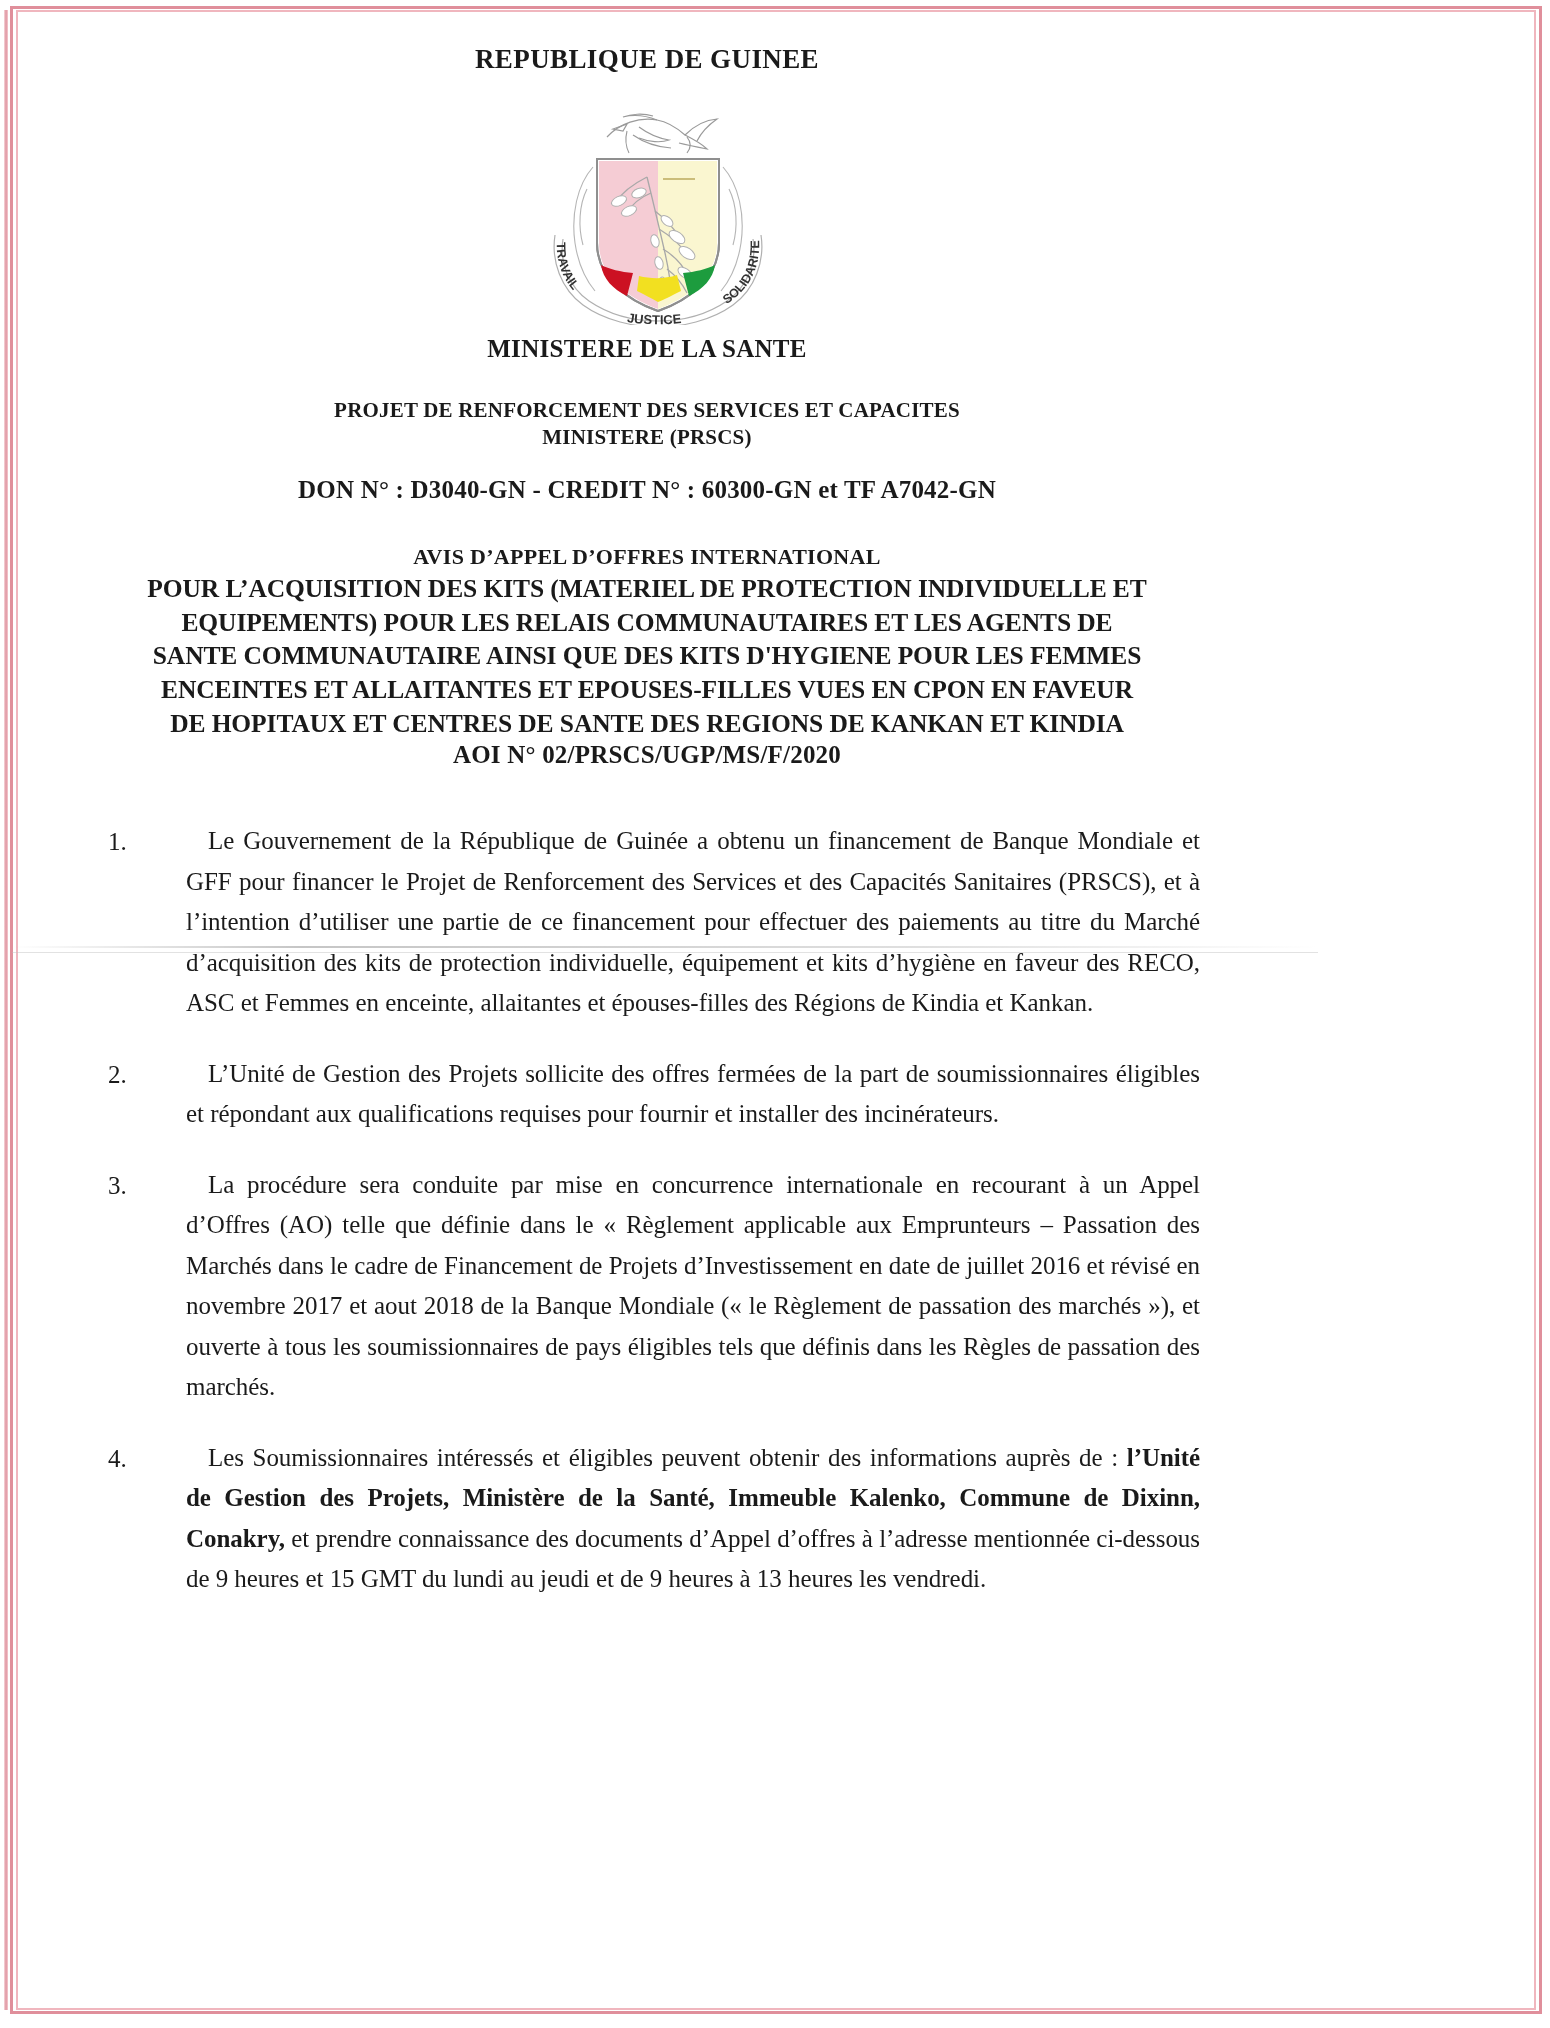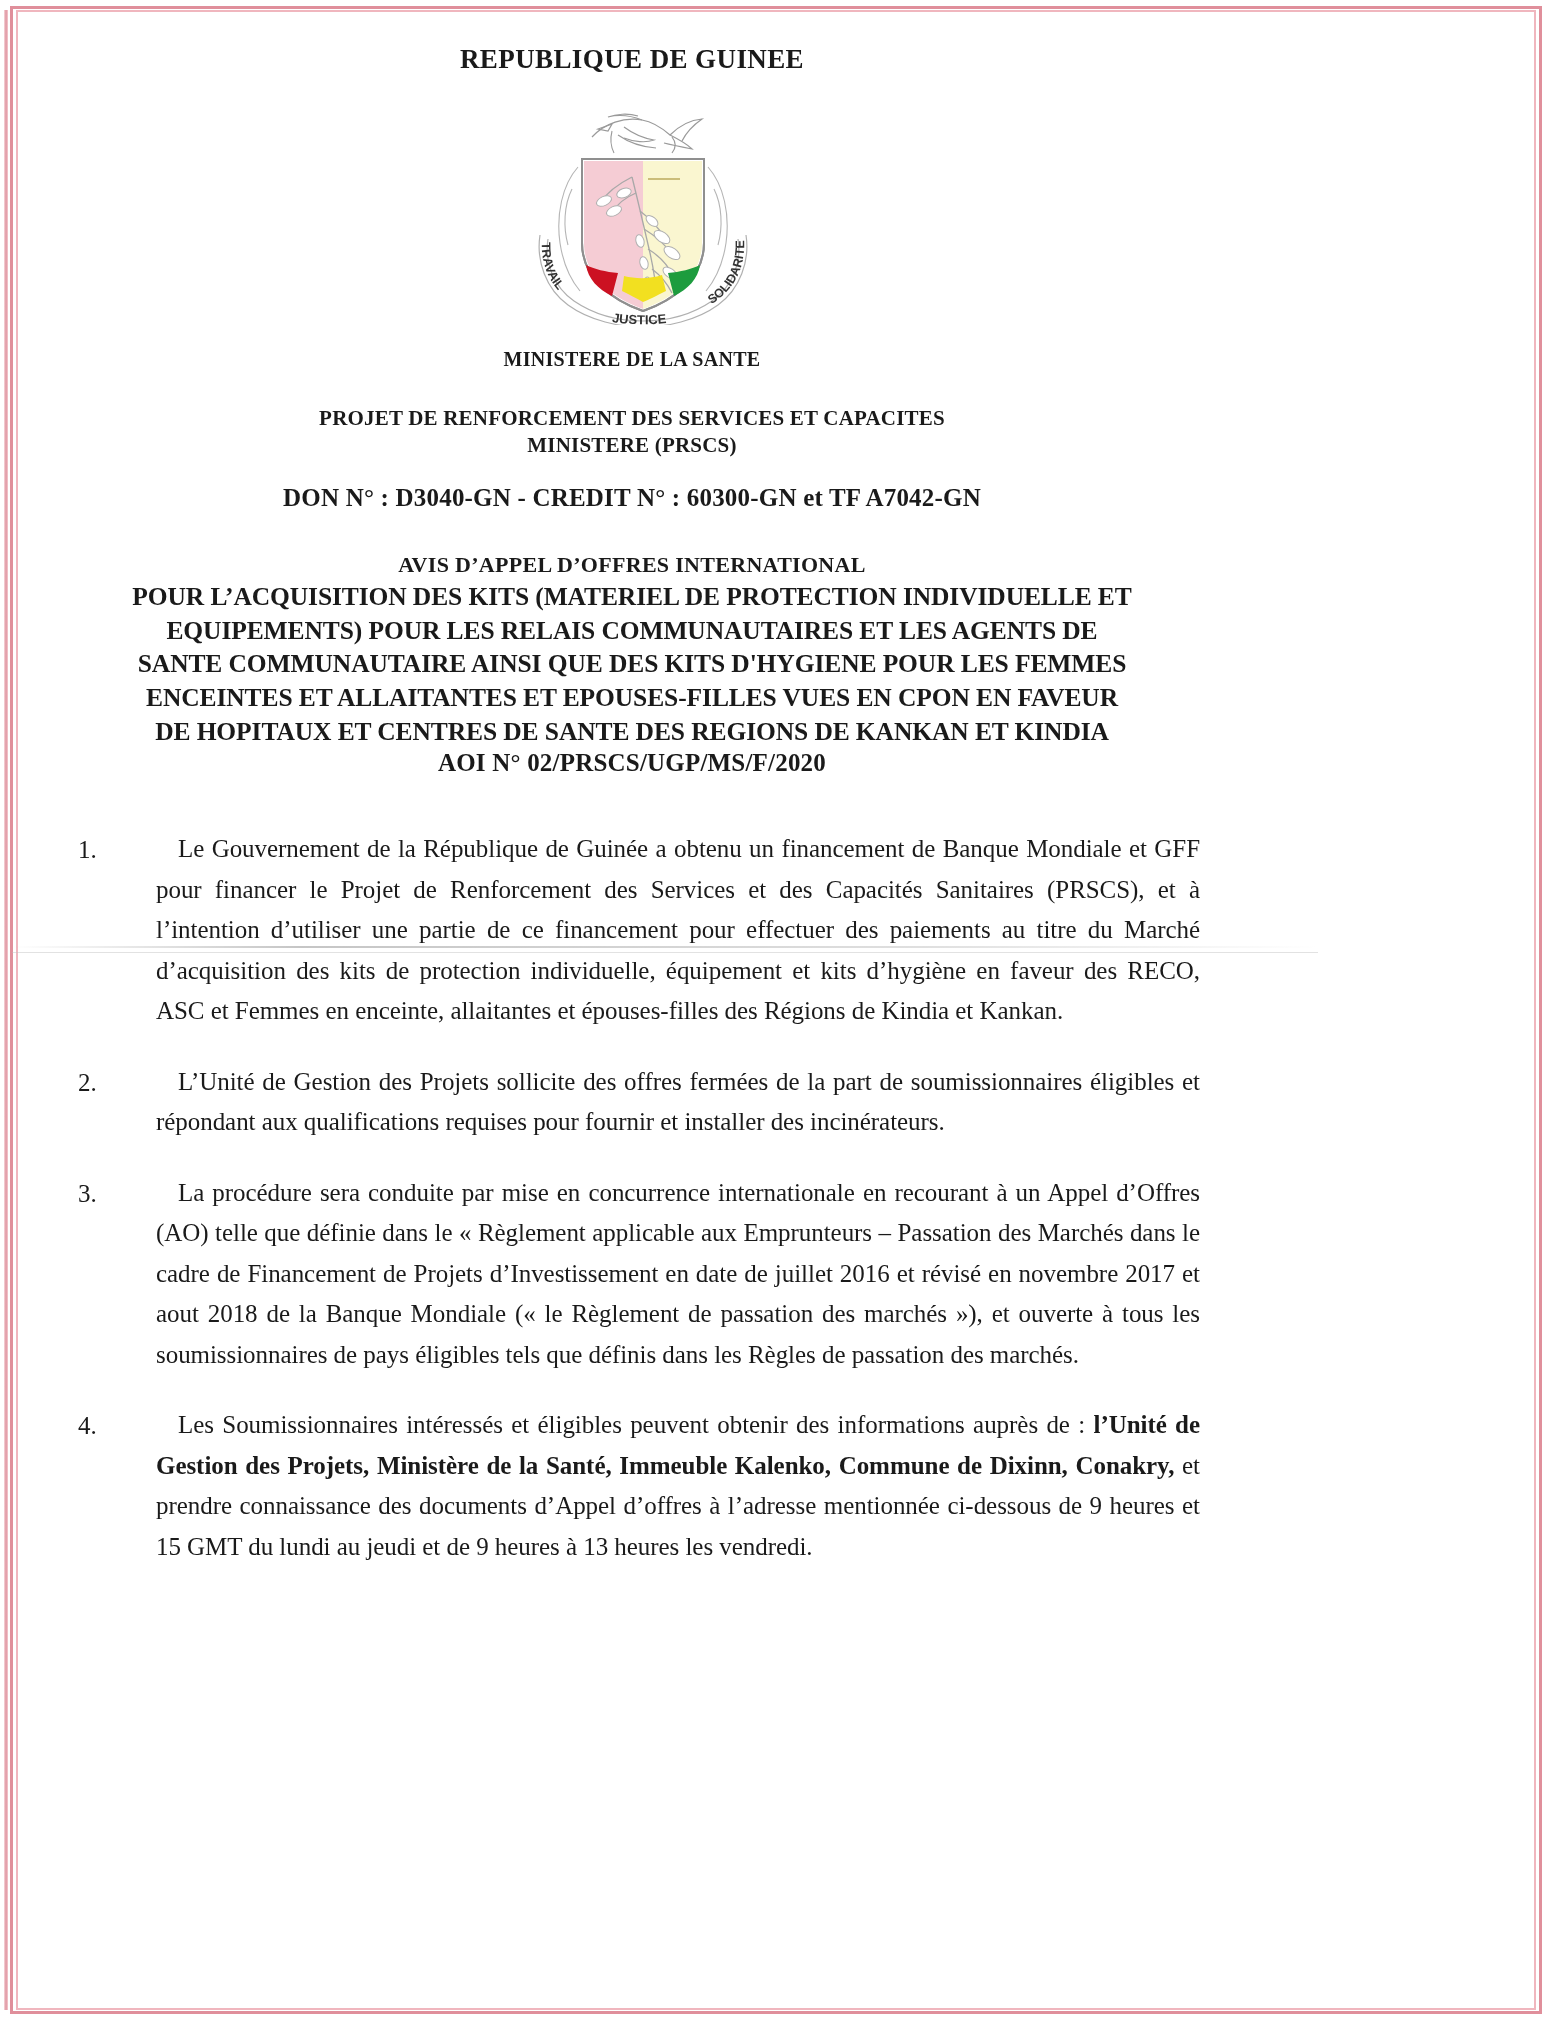--- a/index.html
+++ b/index.html
@@ -35,21 +35,21 @@
     left: 4px; top: 10px;
     width: 4px; height: 2000px;
     background: linear-gradient(to right,#f6d3d7,#d8808f,#f3c3c9);
     opacity: .85;
   }
 
   .page {
     position: absolute;
     left: 0; top: 0;
     width: 1330px; height: 2028px;
-    padding: 34px 122px 0 56px;
+    padding: 34px 122px 0 86px;
   }
 
   
   .doc-title {
     text-align: center;
     font-weight: bold;
     font-size: 27px;
     letter-spacing: .4px;
     margin-top: 10px;
   }
@@ -59,21 +59,21 @@
     justify-content: center;
     margin-top: 18px;
     margin-bottom: 6px;
     margin-left: 22px;
   }
 
   .h-center {
     text-align: center;
     font-weight: bold;
   }
-  .ministry { font-size: 20px; margin-top: 23px; letter-spacing: .3px; }
+  .ministry { font-size: 25px; margin-top: 10px; letter-spacing: .3px; }
   .project-name {
     font-size: 21px;
     margin-top: 34px;
     line-height: 1.30;
     letter-spacing: .2px;
   }
   .don-line { font-size: 25px; margin-top: 24px; letter-spacing: .2px; }
 
   .aoi-main {
     font-size: 22px;

